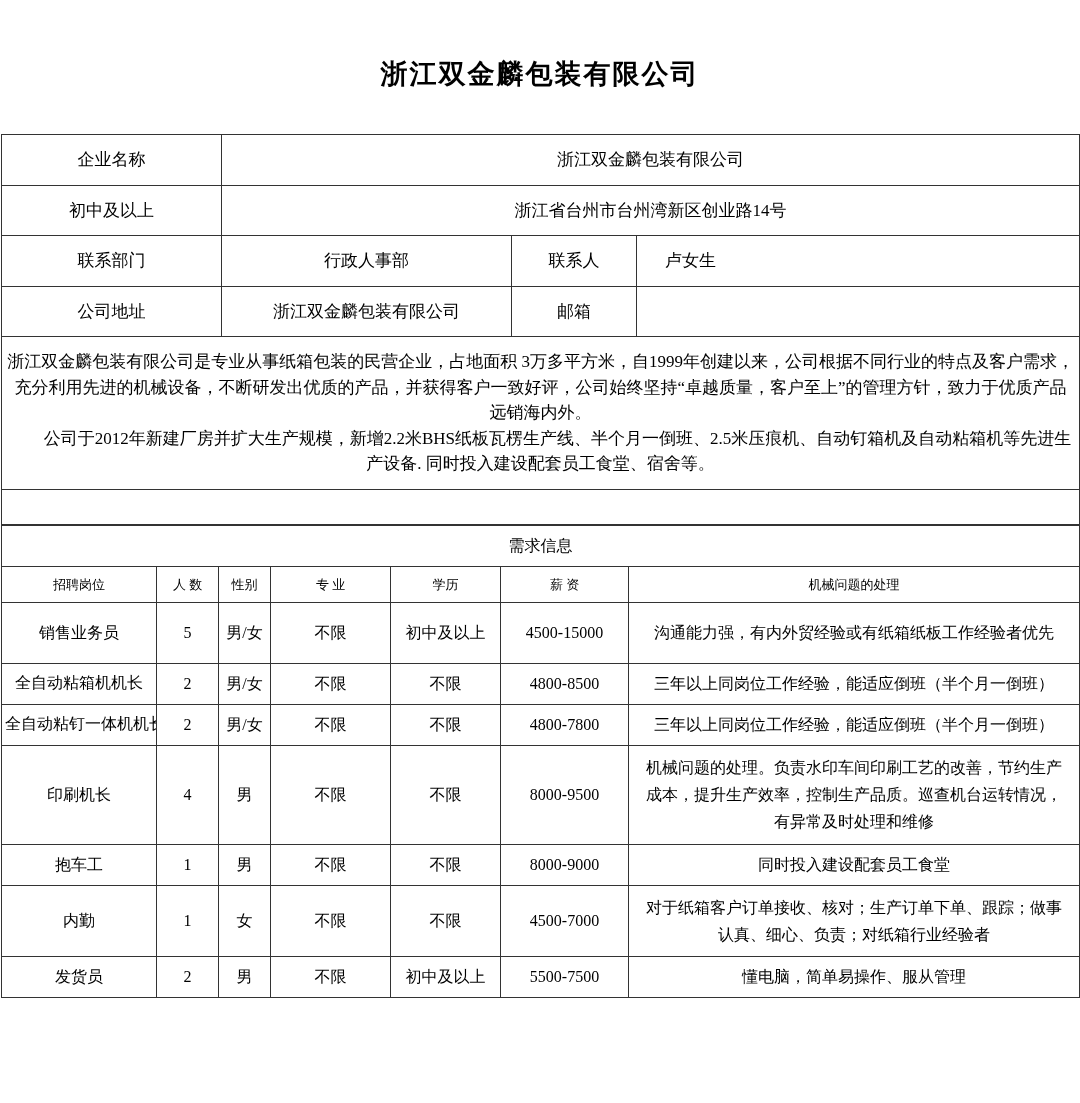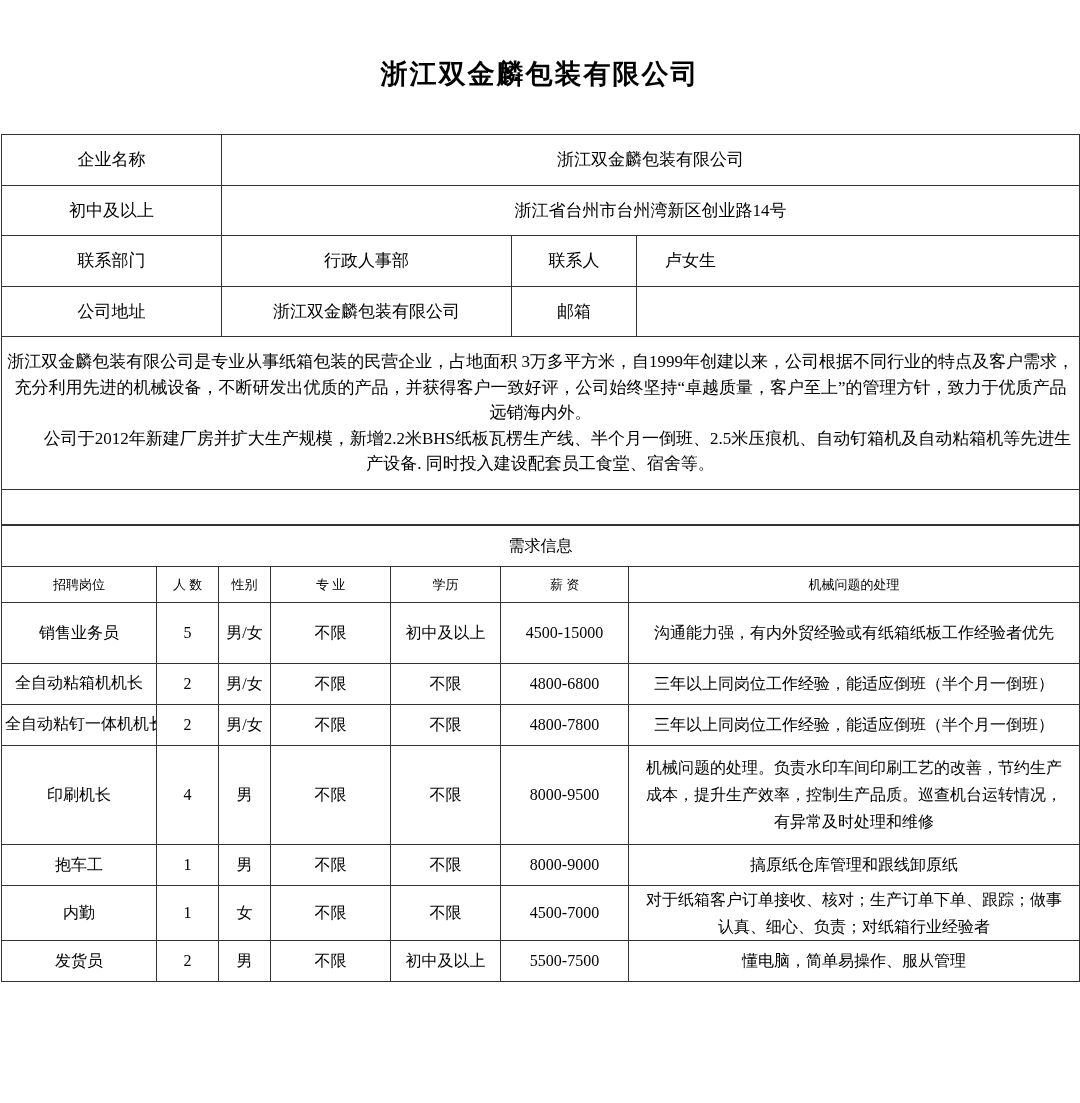--- a/index.html
+++ b/index.html
@@ -180,21 +180,21 @@
       </tr>
 
 
 
       <tr>
         <td class="nowrapsmall" style="white-space:nowrap;">全自动粘箱机机长</td>
         <td>2</td>
         <td>男/女</td>
         <td>不限</td>
         <td>不限</td>
-        <td>4800-6800</td>
+        <td>4800-8500</td>
         <td>三年以上同岗位工作经验，能适应倒班（半个月一倒班）</td>
       </tr>
 
       <tr>
         <td class="nowrapsmall" style="white-space:nowrap; overflow:hidden;">全自动粘钉一体机机长</td>
         <td>2</td>
         <td>男/女</td>
         <td>不限</td>
         <td>不限</td>
         <td>4800-7800</td>
@@ -211,31 +211,31 @@
         <td style="padding:8px 10px; line-height:1.7;">机械问题的处理。负责水印车间印刷工艺的改善，节约生产成本，提升生产效率，控制生产品质。巡查机台运转情况，有异常及时处理和维修</td>
       </tr>
 
       <tr>
         <td>抱车工</td>
         <td>1</td>
         <td>男</td>
         <td>不限</td>
         <td>不限</td>
         <td>8000-9000</td>
-        <td>搞原纸仓库管理和跟线卸原纸</td>
+        <td>同时投入建设配套员工食堂</td>
       </tr>
 
       <tr>
         <td>内勤</td>
         <td>1</td>
         <td>女</td>
         <td>不限</td>
         <td>不限</td>
         <td>4500-7000</td>
-        <td style="padding:0 10px; line-height:1.7;margin-left:28px;">对于纸箱客户订单接收、核对；生产订单下单、跟踪；做事认真、细心、负责；对纸箱行业经验者</td>
+        <td style="padding:8px 10px; line-height:1.7;margin-left:28px;">对于纸箱客户订单接收、核对；生产订单下单、跟踪；做事认真、细心、负责；对纸箱行业经验者</td>
       </tr>
 
       <tr>
         <td>发货员</td>
         <td>2</td>
         <td>男</td>
         <td>不限</td>
         <td>初中及以上</td>
         <td>5500-7500</td>
         <td>懂电脑，简单易操作、服从管理</td>

